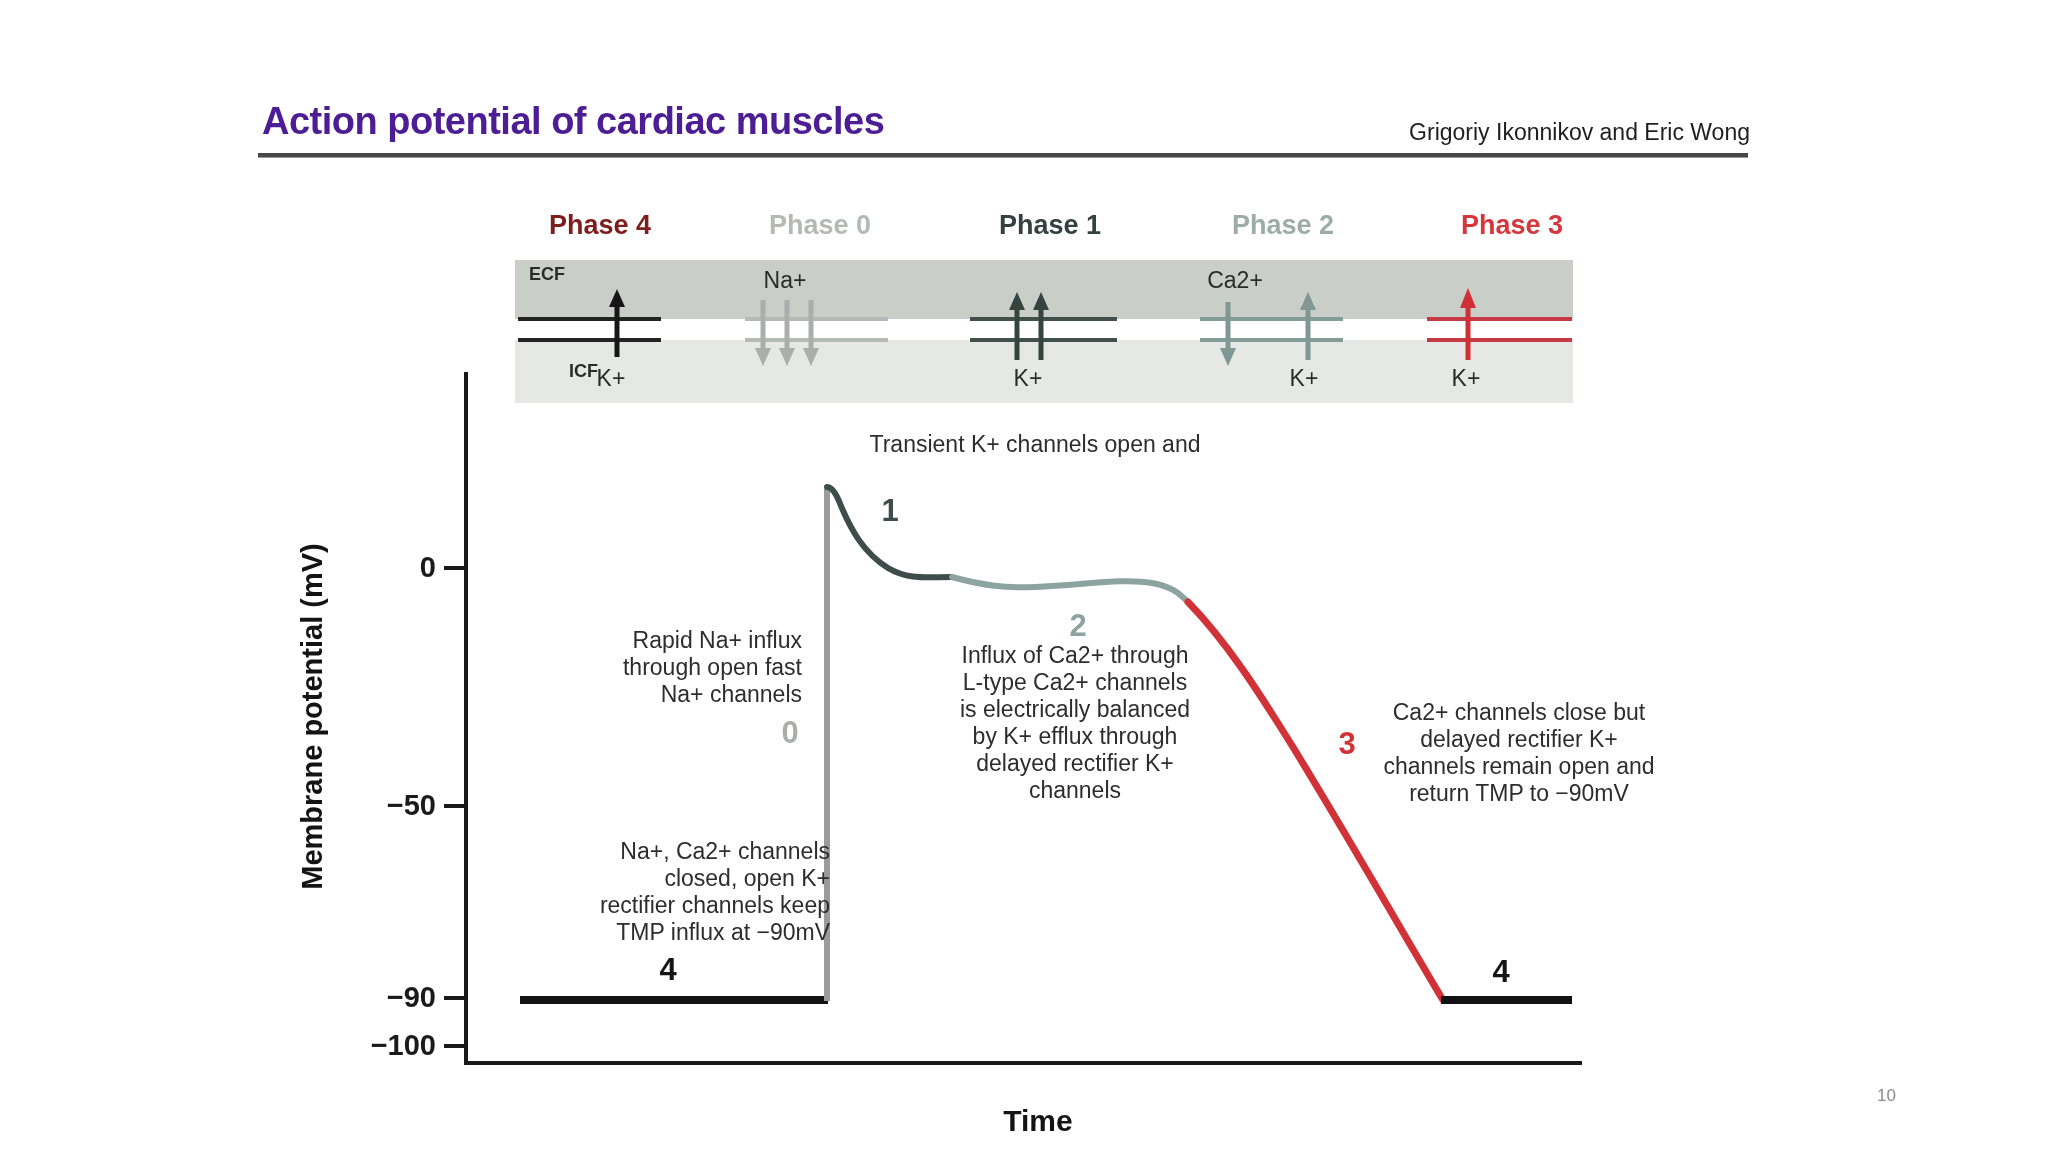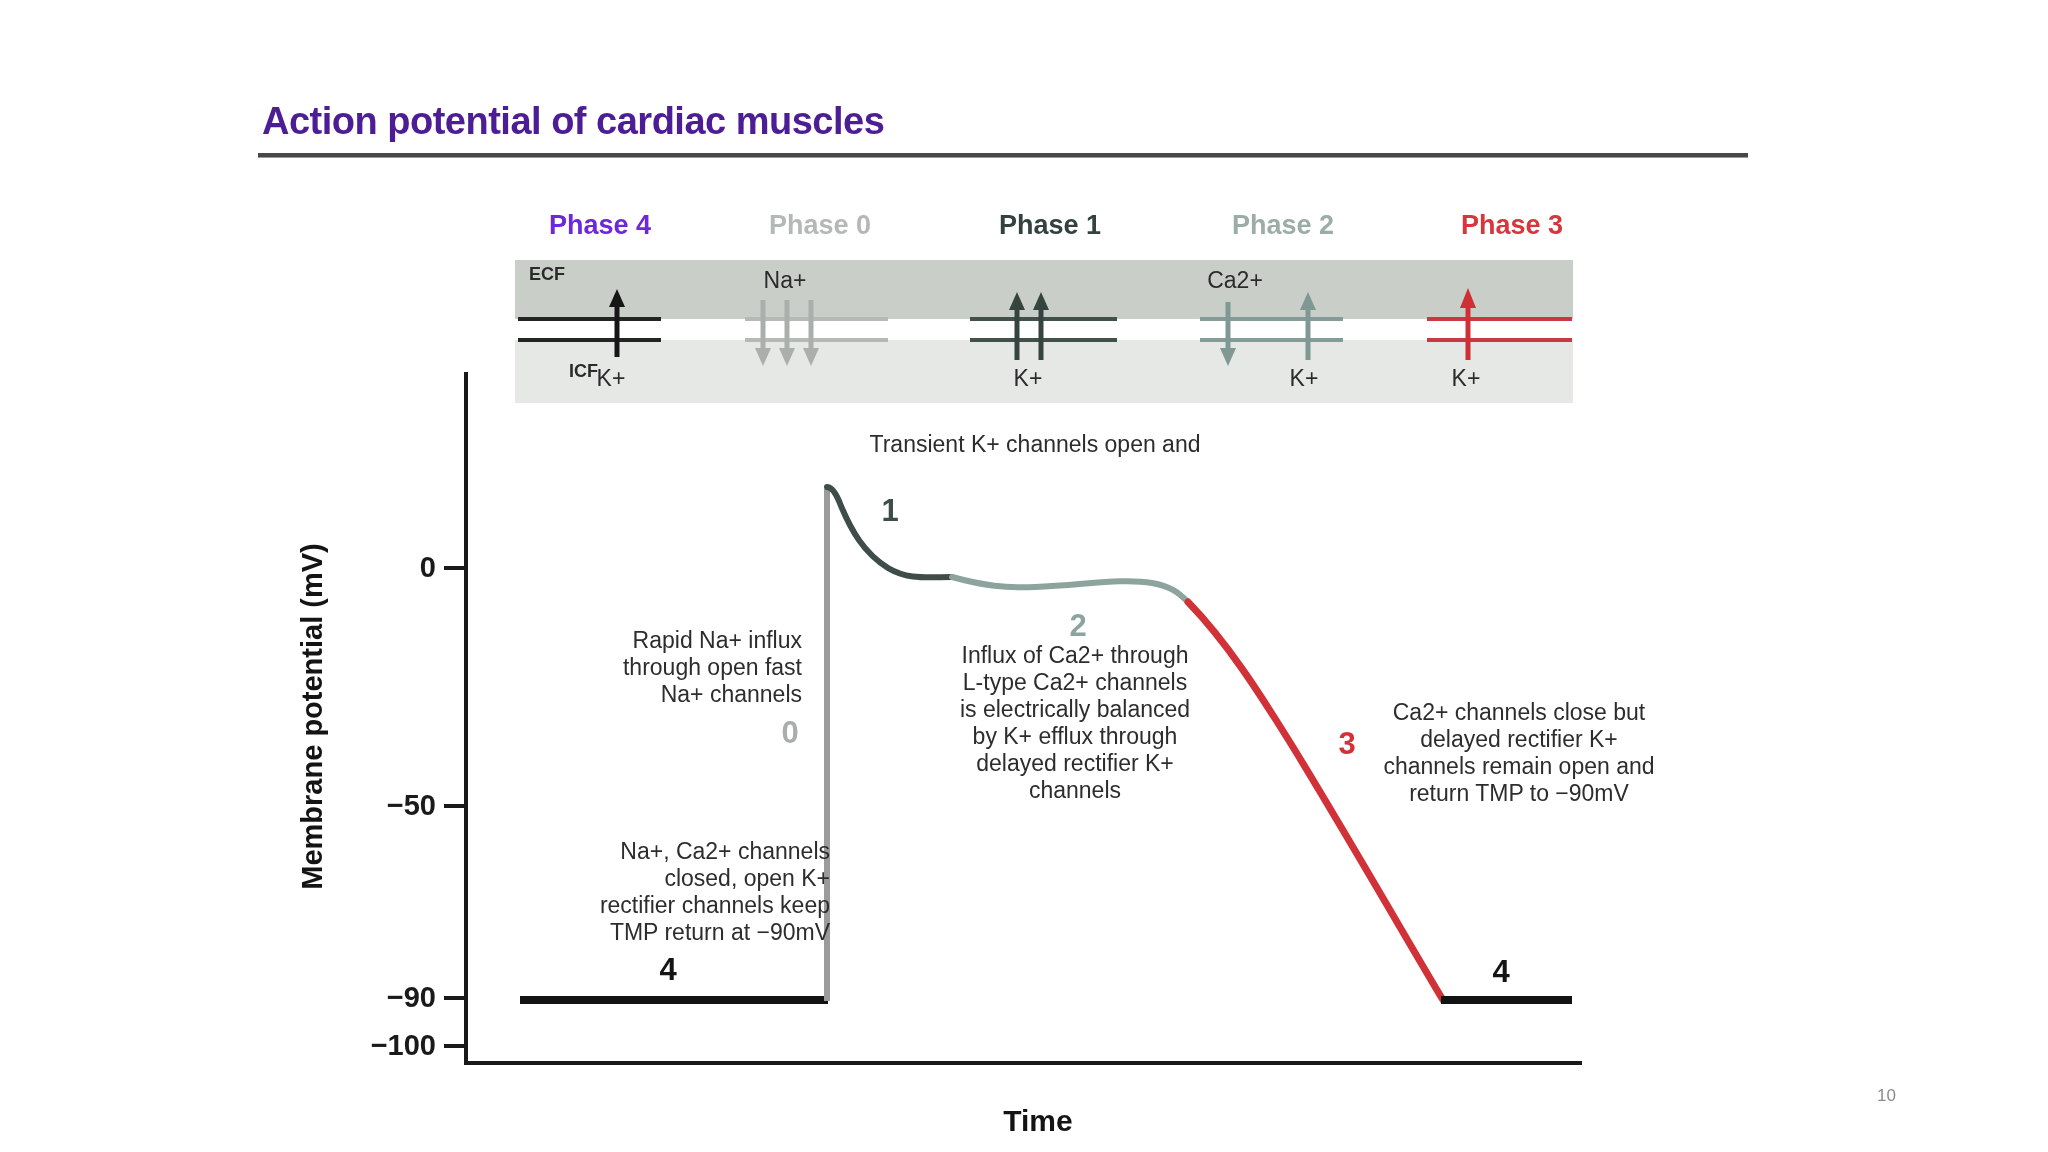--- a/index.html
+++ b/index.html
@@ -92,23 +92,24 @@
 
     <line x1="520" y1="1000" x2="828" y2="1000" stroke="#121212" stroke-width="8"></line>
     <line x1="827" y1="1001" x2="827" y2="489" stroke="#9b9b9b" stroke-width="6"></line>
     <path d="M827 487 Q833 487 839 501 C851 531 864 553 888 568 C908 580 927 577 952 577" fill="none" stroke="#3e4d49" stroke-width="6" stroke-linecap="round"></path>
     <path d="M952 577 C985 586 1005 588 1035 587 C1085 585 1122 578 1152 583 C1170 586 1178 592 1188 602" fill="none" stroke="#8da49e" stroke-width="6" stroke-linecap="round"></path>
     <path d="M1188 602 C1226 641 1259 692 1296 752 C1351 842 1417 957 1443 1000" fill="none" stroke="#d13238" stroke-width="7" stroke-linecap="round"></path>
     <line x1="1441" y1="1000" x2="1572" y2="1000" stroke="#121212" stroke-width="8"></line>
   </svg>
 
   <div class="abs ttl" style="left:262px;top:100px;">Action potential of cardiac muscles</div>
+  <div class="abs authors" style="left:1330px;top:119px;width:420px;">Grigoriy Ikonnikov and Eric Wong</div>
   <div class="abs rule" style="left:258px;top:153px;width:1490px;"></div>
 
-  <div class="abs phl" style="left:525px;top:210px;width:150px;color:#6d28d9;">Phase 4</div>
+  <div class="abs phl" style="left:525px;top:210px;width:150px;color:#7f1d1d;">Phase 4</div>
   <div class="abs phl" style="left:745px;top:210px;width:150px;color:#b4b9b6;">Phase 0</div>
   <div class="abs phl" style="left:975px;top:210px;width:150px;color:#33423e;">Phase 1</div>
   <div class="abs phl" style="left:1208px;top:210px;width:150px;color:#9cada8;">Phase 2</div>
   <div class="abs phl" style="left:1437px;top:210px;width:150px;color:#d6363c;">Phase 3</div>
 
   <div class="abs bandlbl" style="left:529px;top:264px;">ECF</div>
   <div class="abs bandlbl" style="left:529px;top:361px;margin-left:40px;">ICF</div>
   <div class="abs ionlbl" style="left:750px;top:267px;width:70px;">Na+</div>
   <div class="abs ionlbl" style="left:1193px;top:267px;width:84px;">Ca2+</div>
   <div class="abs ionlbl" style="left:583px;top:365px;width:56px;">K+</div>
@@ -150,20 +151,20 @@
     <div>delayed rectifier K+</div>
     <div>channels remain open and</div>
     <div>return TMP to −90mV</div>
   </div>
   <div class="abs num" style="left:1325px;top:726px;color:#d13238;">3</div>
 
   <div class="abs ann" style="left:506px;top:838px;width:324px;text-align:right;">
     <div>Na+, Ca2+ channels</div>
     <div>closed, open K+</div>
     <div>rectifier channels keep</div>
-    <div>TMP return at −90mV</div>
+    <div>TMP influx at −90mV</div>
   </div>
   <div class="abs num" style="left:646px;top:952px;color:#151515;">4</div>
   <div class="abs num" style="left:1479px;top:954px;color:#151515;">4</div>
 
   <div class="abs pageno" style="left:1840px;top:1086px;width:56px;">10</div>
 
 </div>
 
 </body></html>

